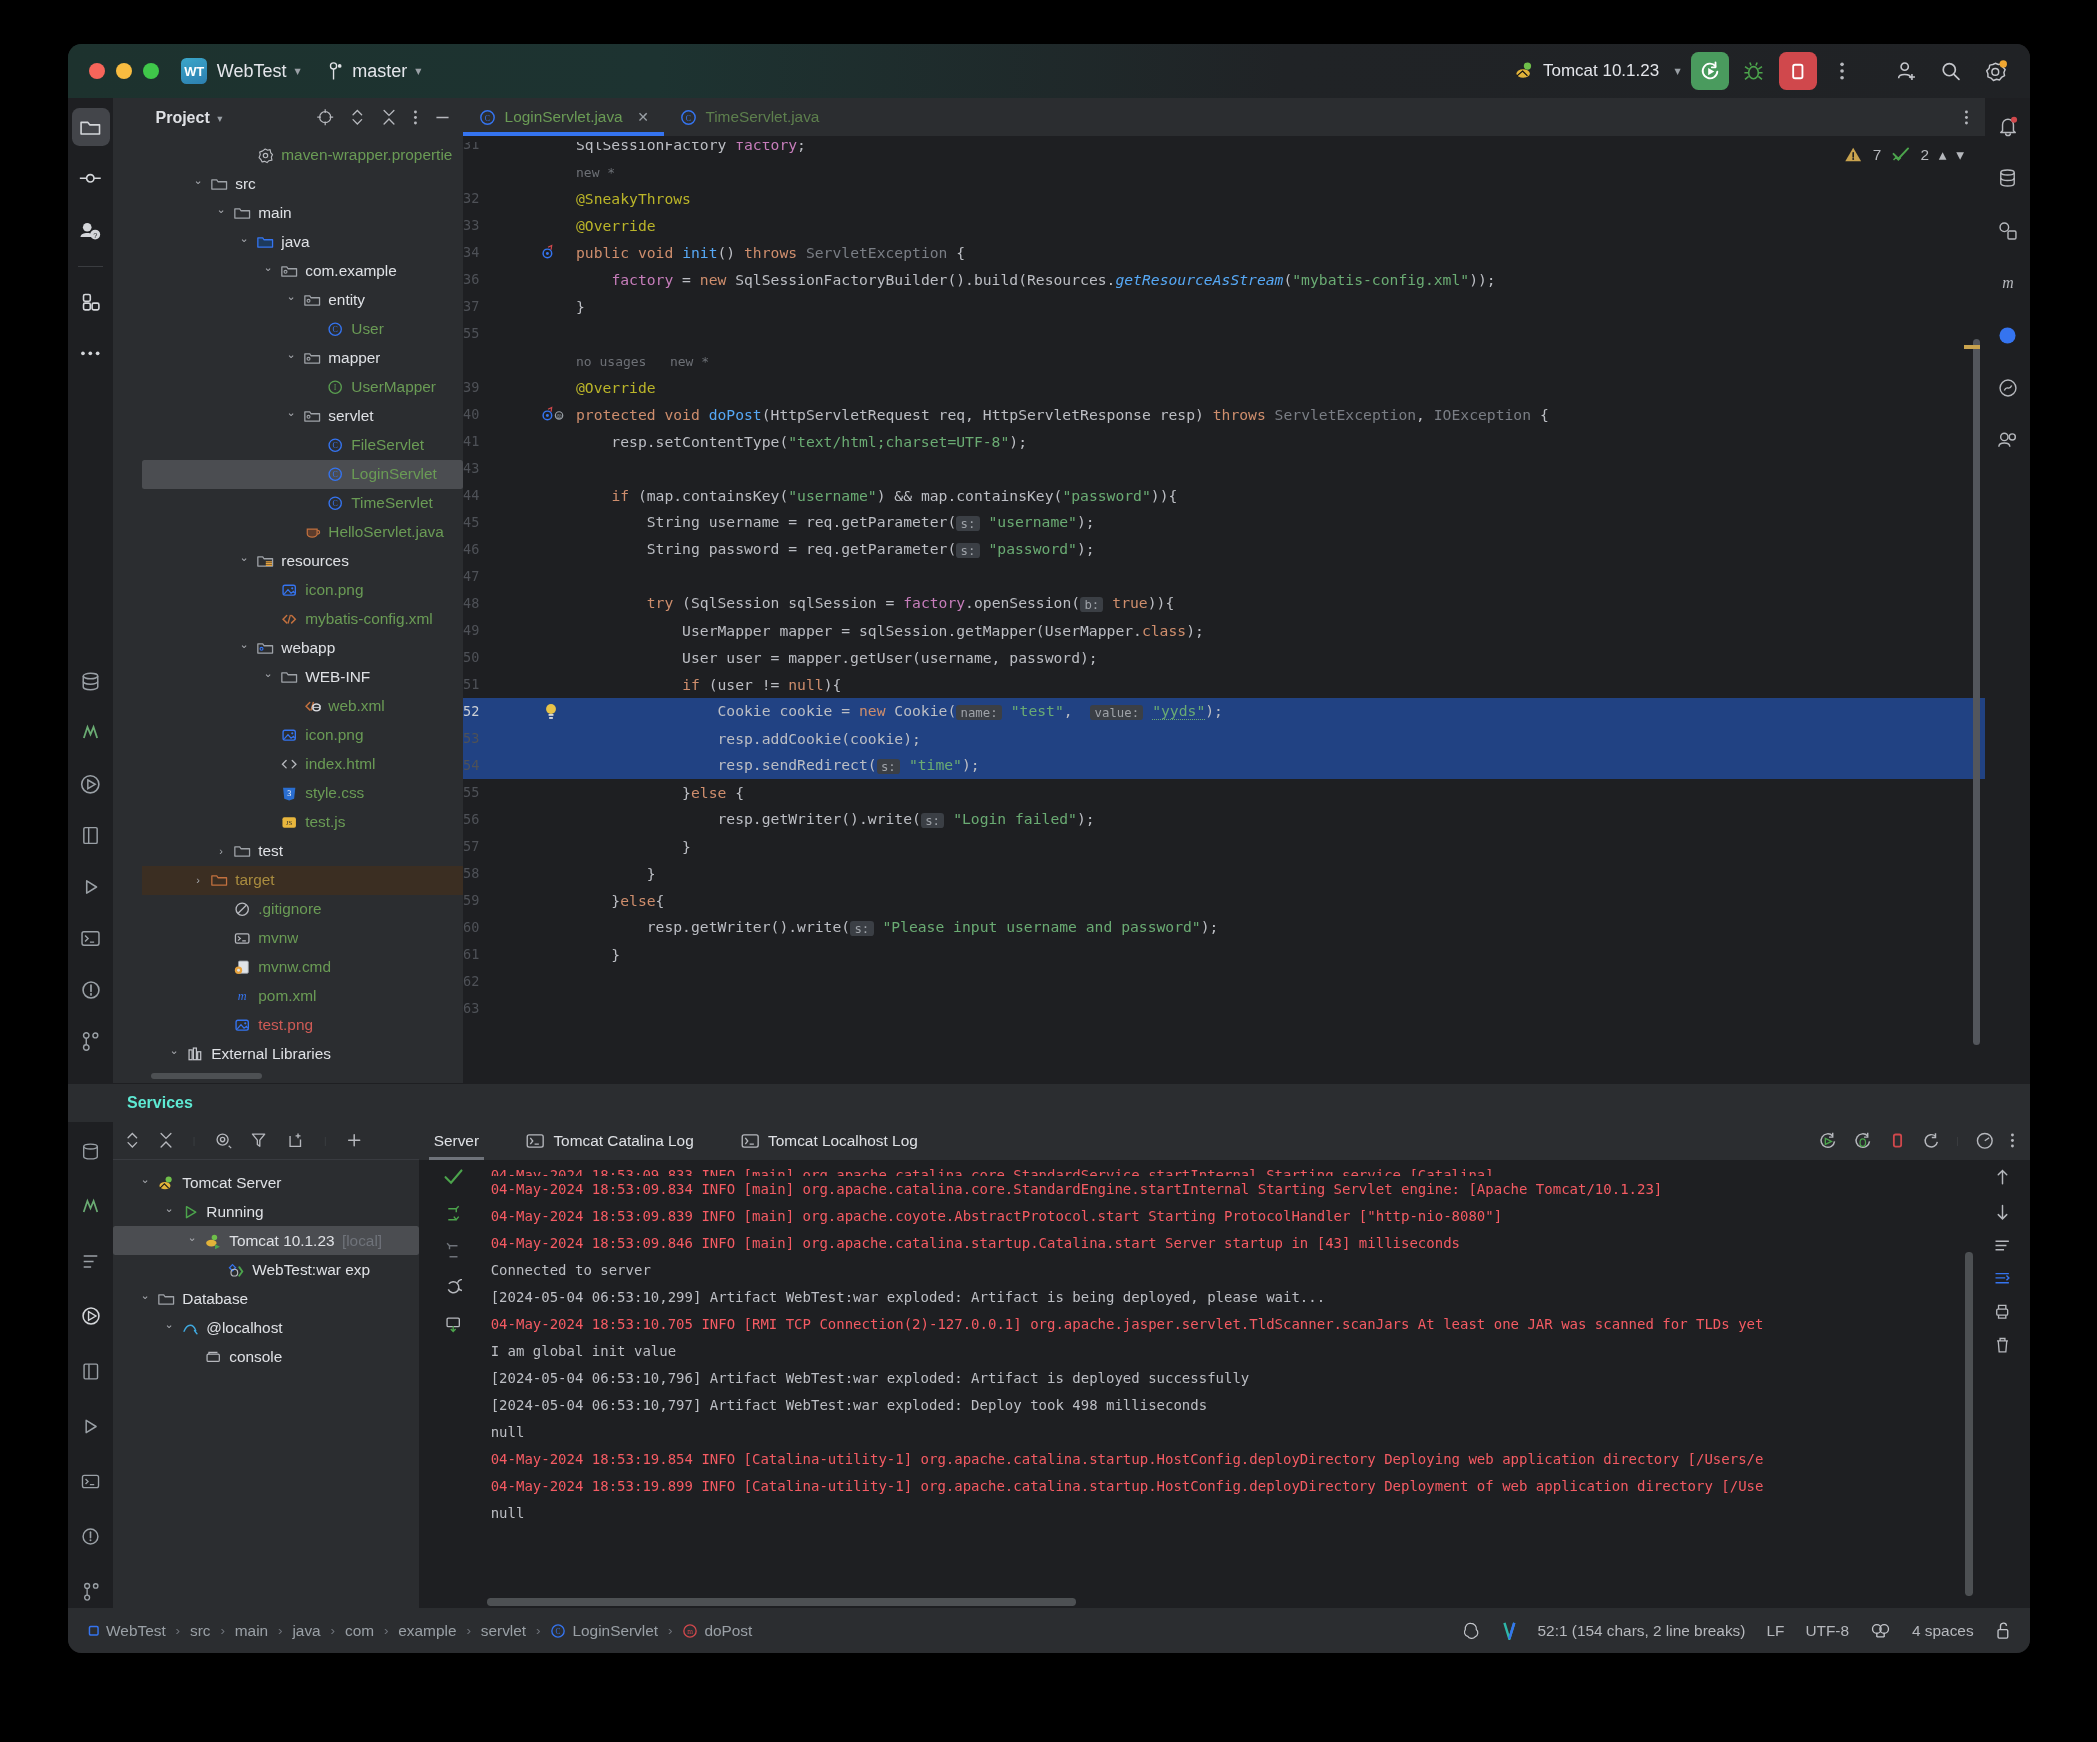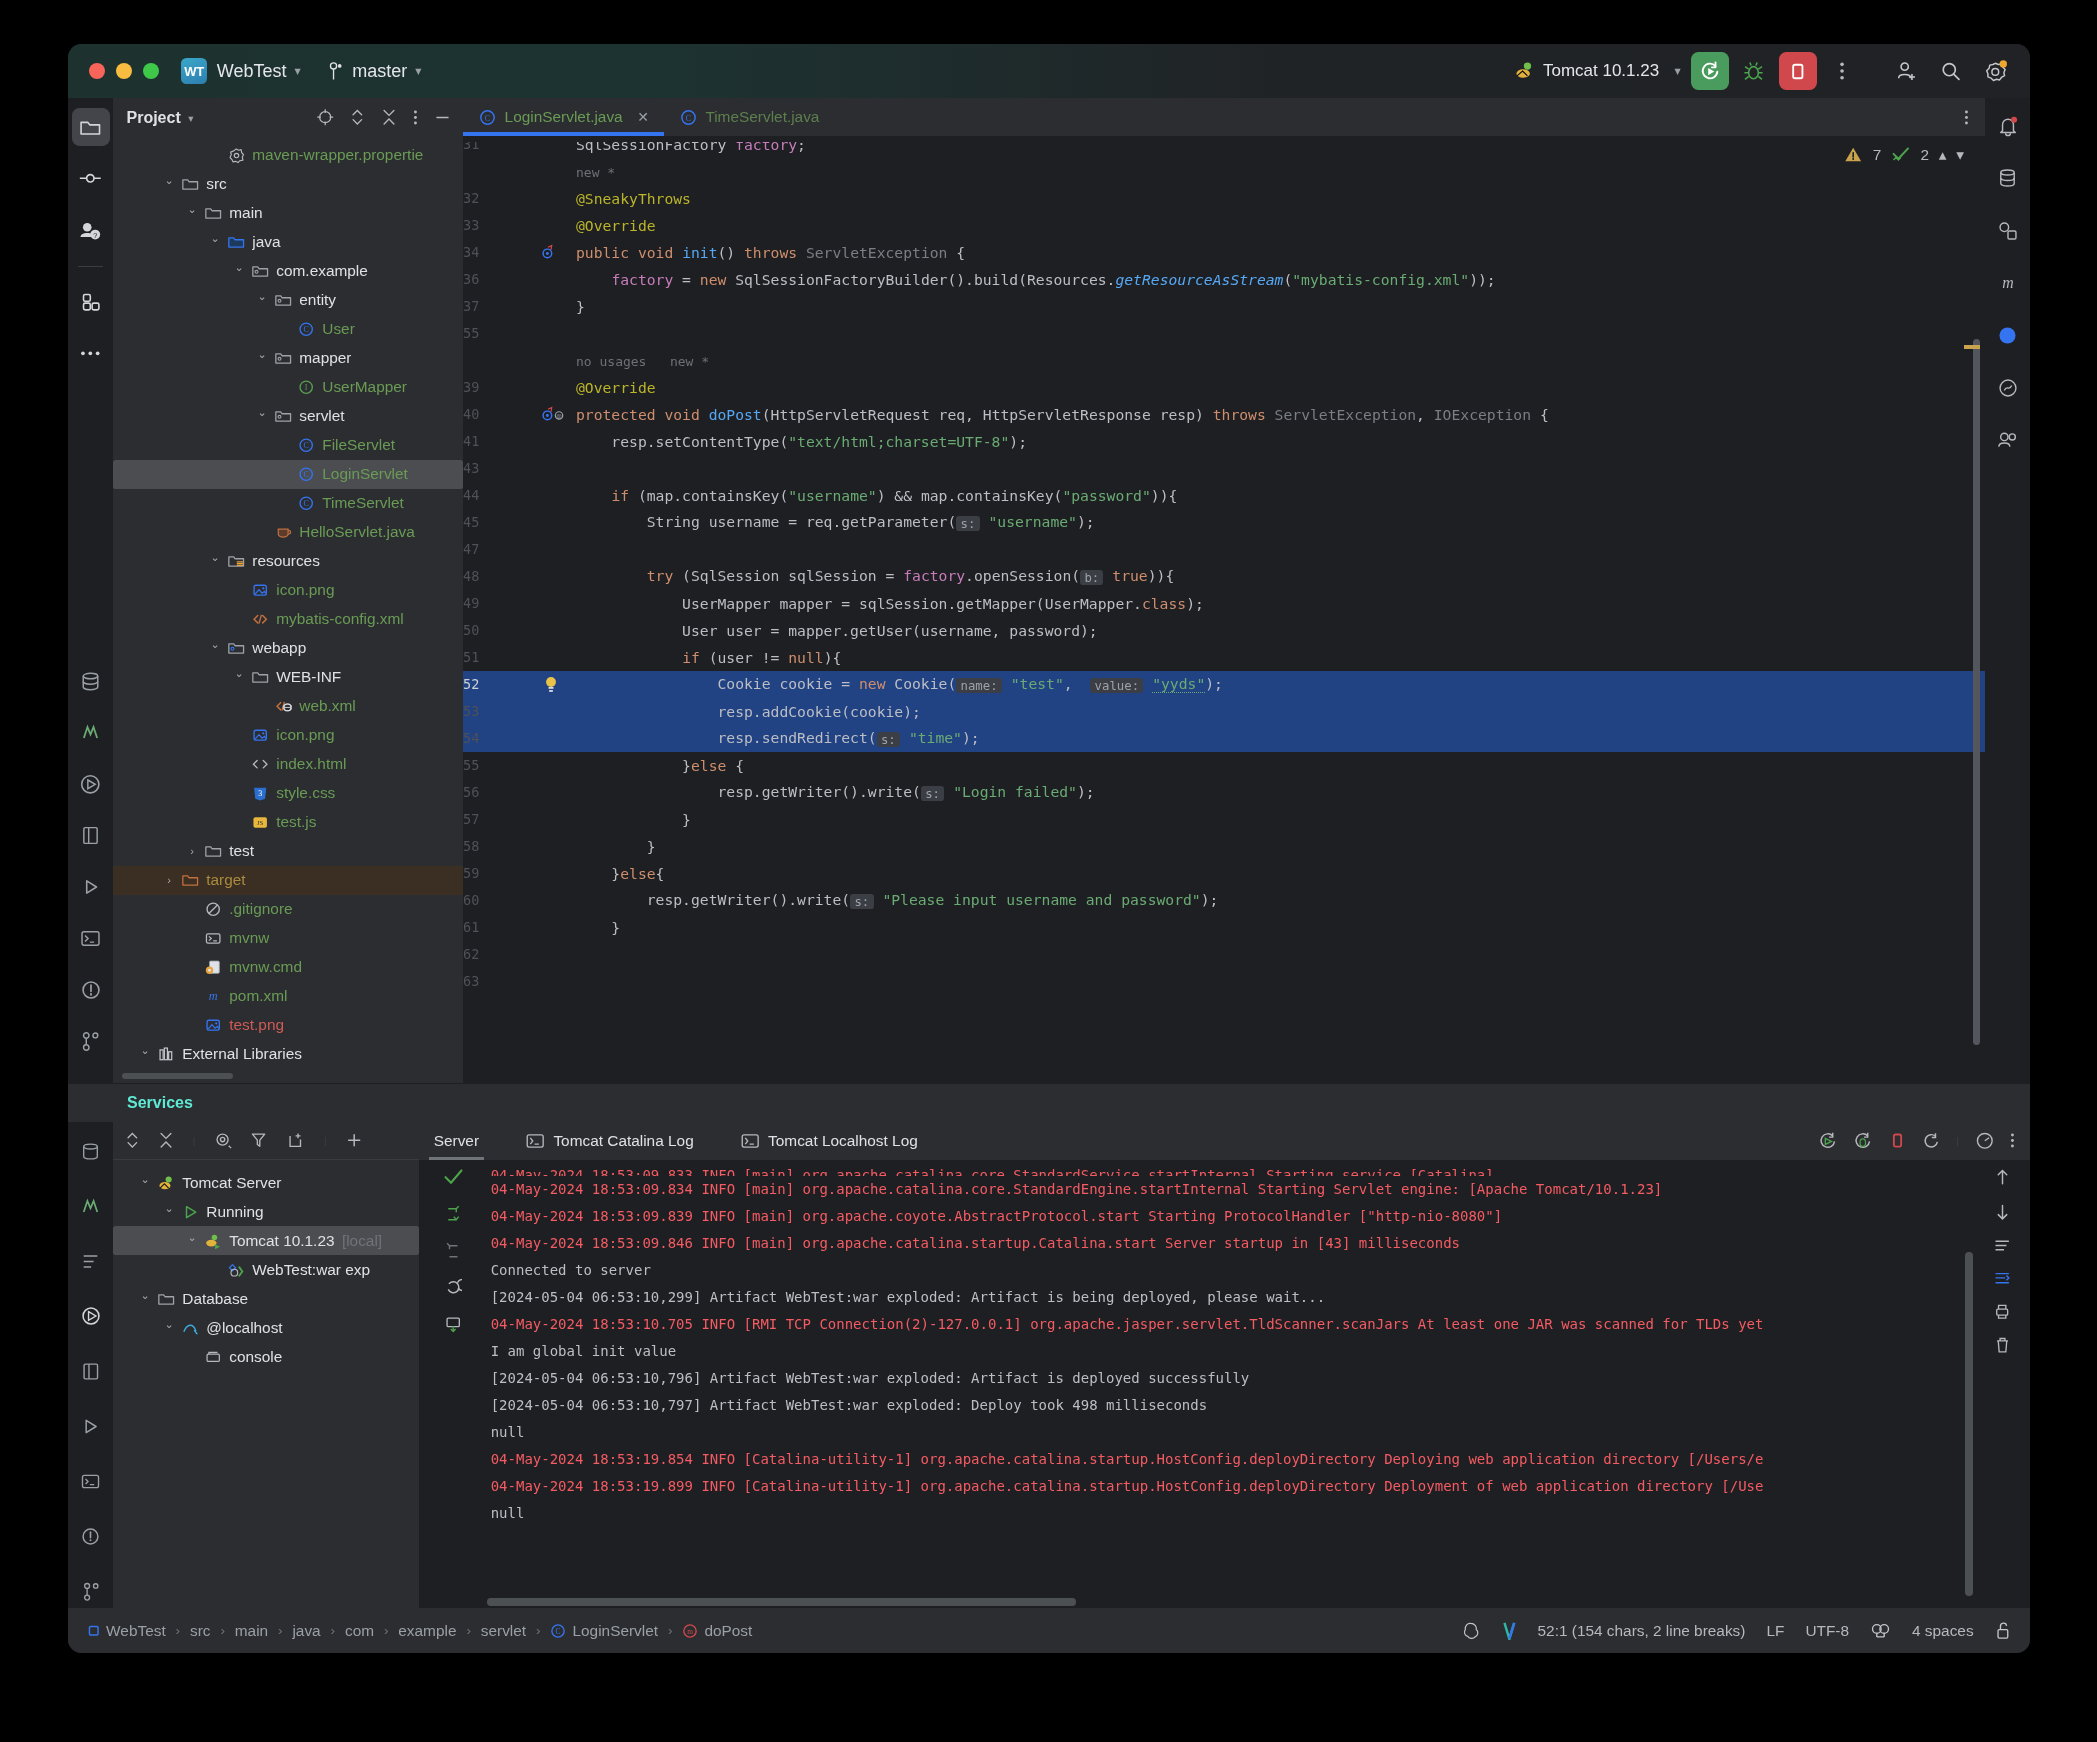--- a/index.html
+++ b/index.html
@@ -74,21 +74,21 @@
     display: flex; align-items: center; justify-content: center;
     margin-bottom: 13.5px;
   }
   .rail-btn.active { background: #43454a; }
   .rail-sep { width: 24.6px; height: 0.6px; background: #3a3c40; margin: 3.7px 0 16px; }
   .rail-bottom { margin-top: auto; padding-bottom: 8.6px; display: flex; flex-direction: column; align-items: center; }
 
   
   .projpanel {
     width: 350px; flex: 0 0 350px; background: #2b2d30;
-    display: flex; flex-direction: column; min-height: 0;
+    display: flex; flex-direction: column; min-height: 0; padding-left: 29px;
   }
   .proj-header {
     height: 39px; flex: 0 0 39px; display: flex; align-items: center;
     padding: 0 12.3px 0 13.5px;
   }
   .proj-header .title { color: #dfe1e5; font-size: 16px; font-weight: 600; }
   .proj-header .hchev { color: #9aa0a6; font-size: 10.4px; margin-left: 7.4px; }
   .proj-header-icons { margin-left: auto; display: flex; align-items: center; gap: 16px; }
 
   .tree { flex: 1 1 auto; overflow: hidden; padding-top: 3.7px; position: relative; }
@@ -920,20 +920,25 @@
                 <div class="gutter">44</div>
                 <div class="gmark"></div>
                 <div class="code">    <span class="kw">if</span> (map.containsKey(<span class="st">"username"</span>) &amp;&amp; map.containsKey(<span class="st">"password"</span>)){</div>
               </div>
               <div class="cline">
                 <div class="gutter">45</div>
                 <div class="gmark"></div>
                 <div class="code">        String username = req.getParameter(<span class="hint">s:</span> <span class="st">"username"</span>);</div>
               </div>
               <div class="cline">
+                <div class="gutter">46</div>
+                <div class="gmark"></div>
+                <div class="code">        String password = req.getParameter(<span class="hint">s:</span> <span class="st">"password"</span>);</div>
+              </div>
+              <div class="cline">
                 <div class="gutter">47</div>
                 <div class="gmark"></div>
                 <div class="code"></div>
               </div>
               <div class="cline">
                 <div class="gutter">48</div>
                 <div class="gmark"></div>
                 <div class="code">        <span class="kw">try</span> (SqlSession sqlSession = <span class="fd">factory</span>.openSession(<span class="hint">b:</span> <span class="kw">true</span>)){</div>
               </div>
               <div class="cline">

